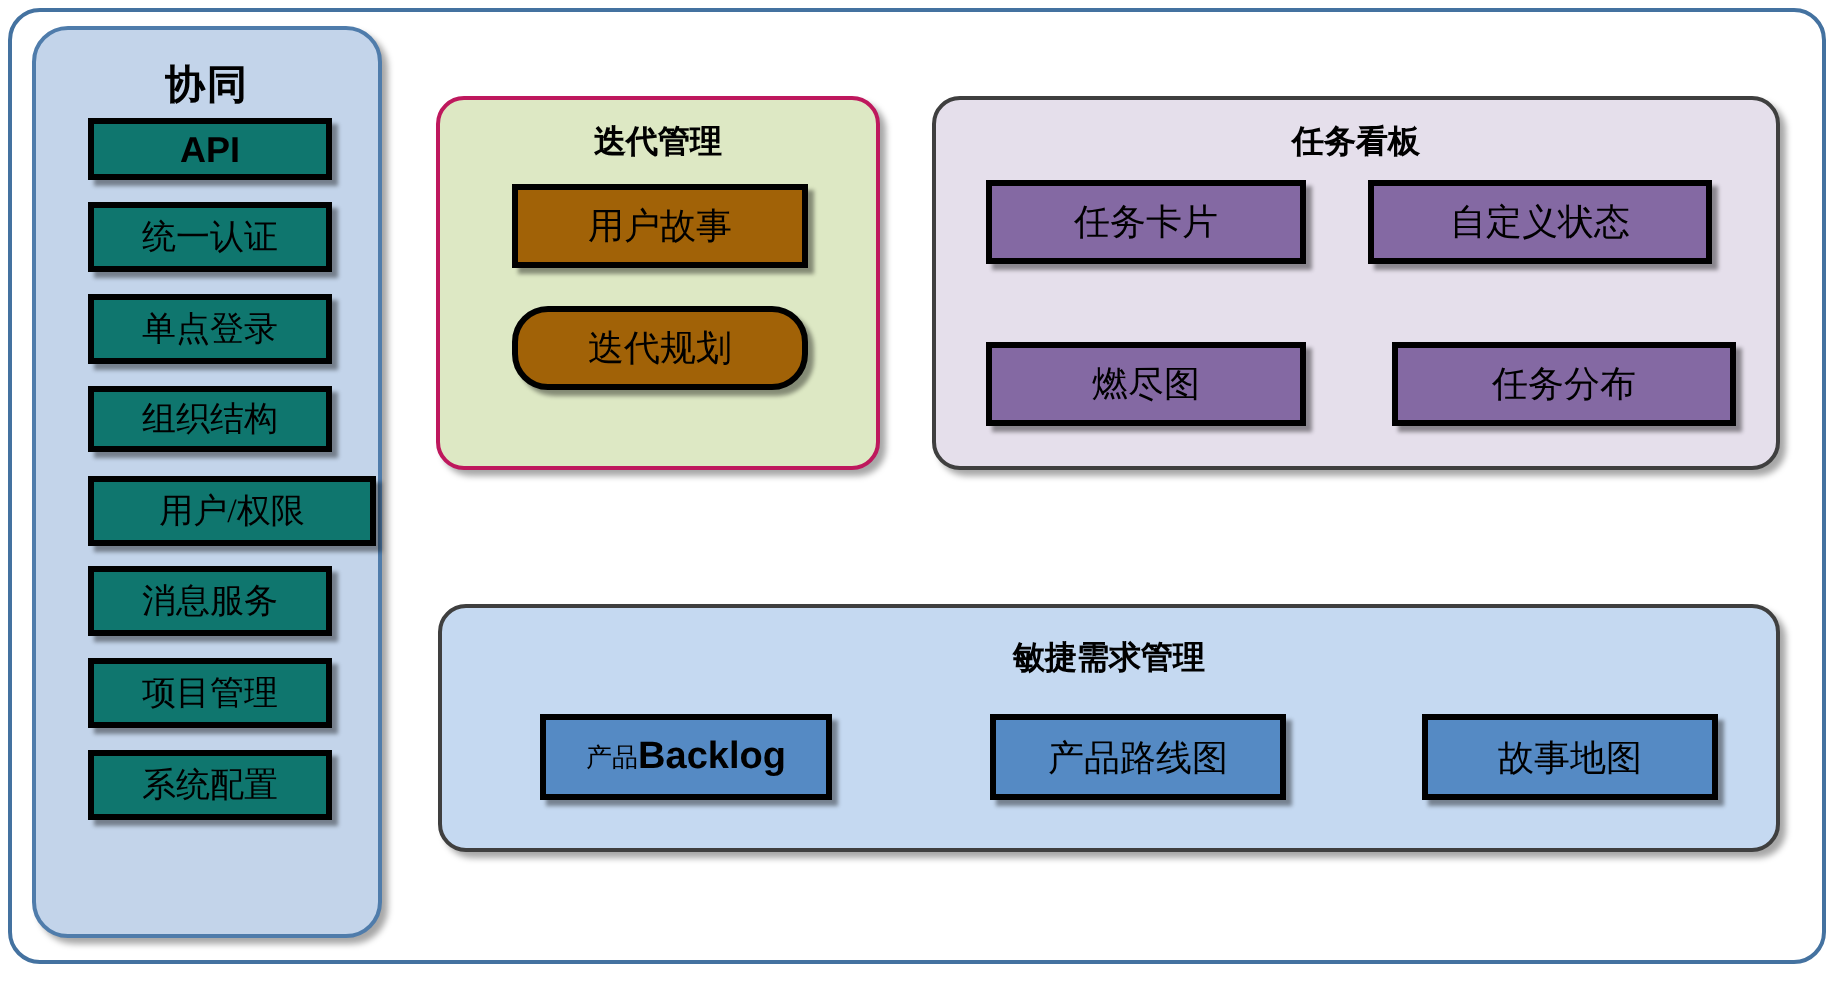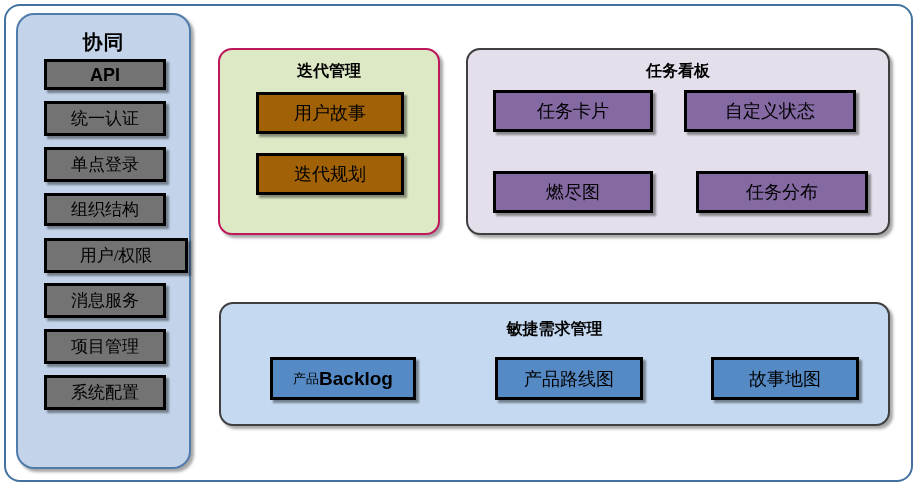--- a/index.html
+++ b/index.html
@@ -116,21 +116,21 @@
     border: 3px solid #000000;
     display: flex;
     align-items: center;
     justify-content: center;
     text-align: center;
     color: #000000;
     box-shadow: 3px 3px 2px rgba(0,0,0,0.40);
     font-family: "Liberation Serif", "DejaVu Serif", serif;
     line-height: 1;
   }
-  .node.pink   { background: #737373; }
+  .node.pink   { background: #0f766e; }
   .node.green  { background: #a16207; }
   .node.purple { background: #8469a3; }
   .node.blue   { background: #558ac4; }
 
   .node .label { display: inline-block; }
   .node .label.sans {
     font-family: "Liberation Sans", "DejaVu Sans", sans-serif;
     font-weight: bold;
   }
   .node .label.small-cjk { font-size: 13px; }
@@ -183,21 +183,21 @@
     </div>
   </div>
 
   <div class="group grp-iteration">
     <div class="group-title">迭代管理</div>
 
     <div class="node green" style="left:36px; top:42px; width:148px; height:42px;">
       <span class="label" style="font-size:18px;">用户故事</span>
     </div>
 
-    <div class="node green" style="left:36px; top:103px; width:148px; height:42px;">
+    <div class="node green" style="left:36px; top:103px; width:148px; height:42px;border-radius:18px;">
       <span class="label" style="font-size:18px;">迭代规划</span>
     </div>
   </div>
 
   <div class="group grp-taskboard">
     <div class="group-title">任务看板</div>
 
     <div class="node purple" style="left:25px; top:40px; width:160px; height:42px;">
       <span class="label" style="font-size:18px;">任务卡片</span>
     </div>

